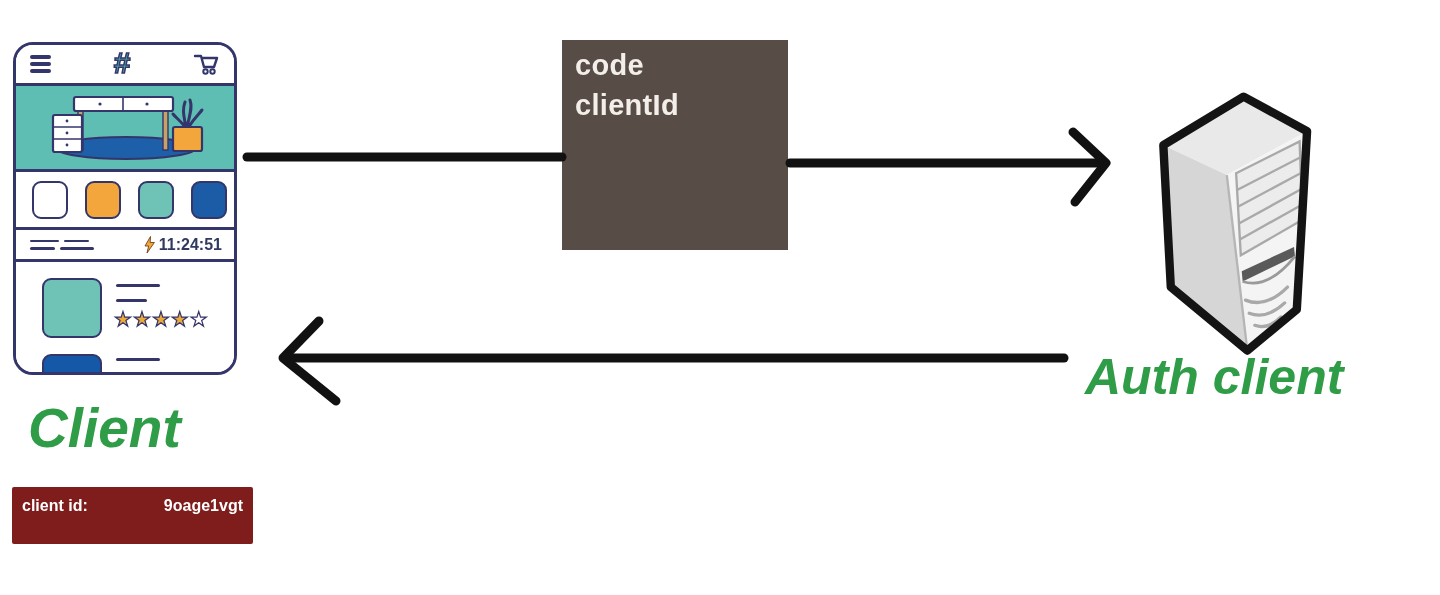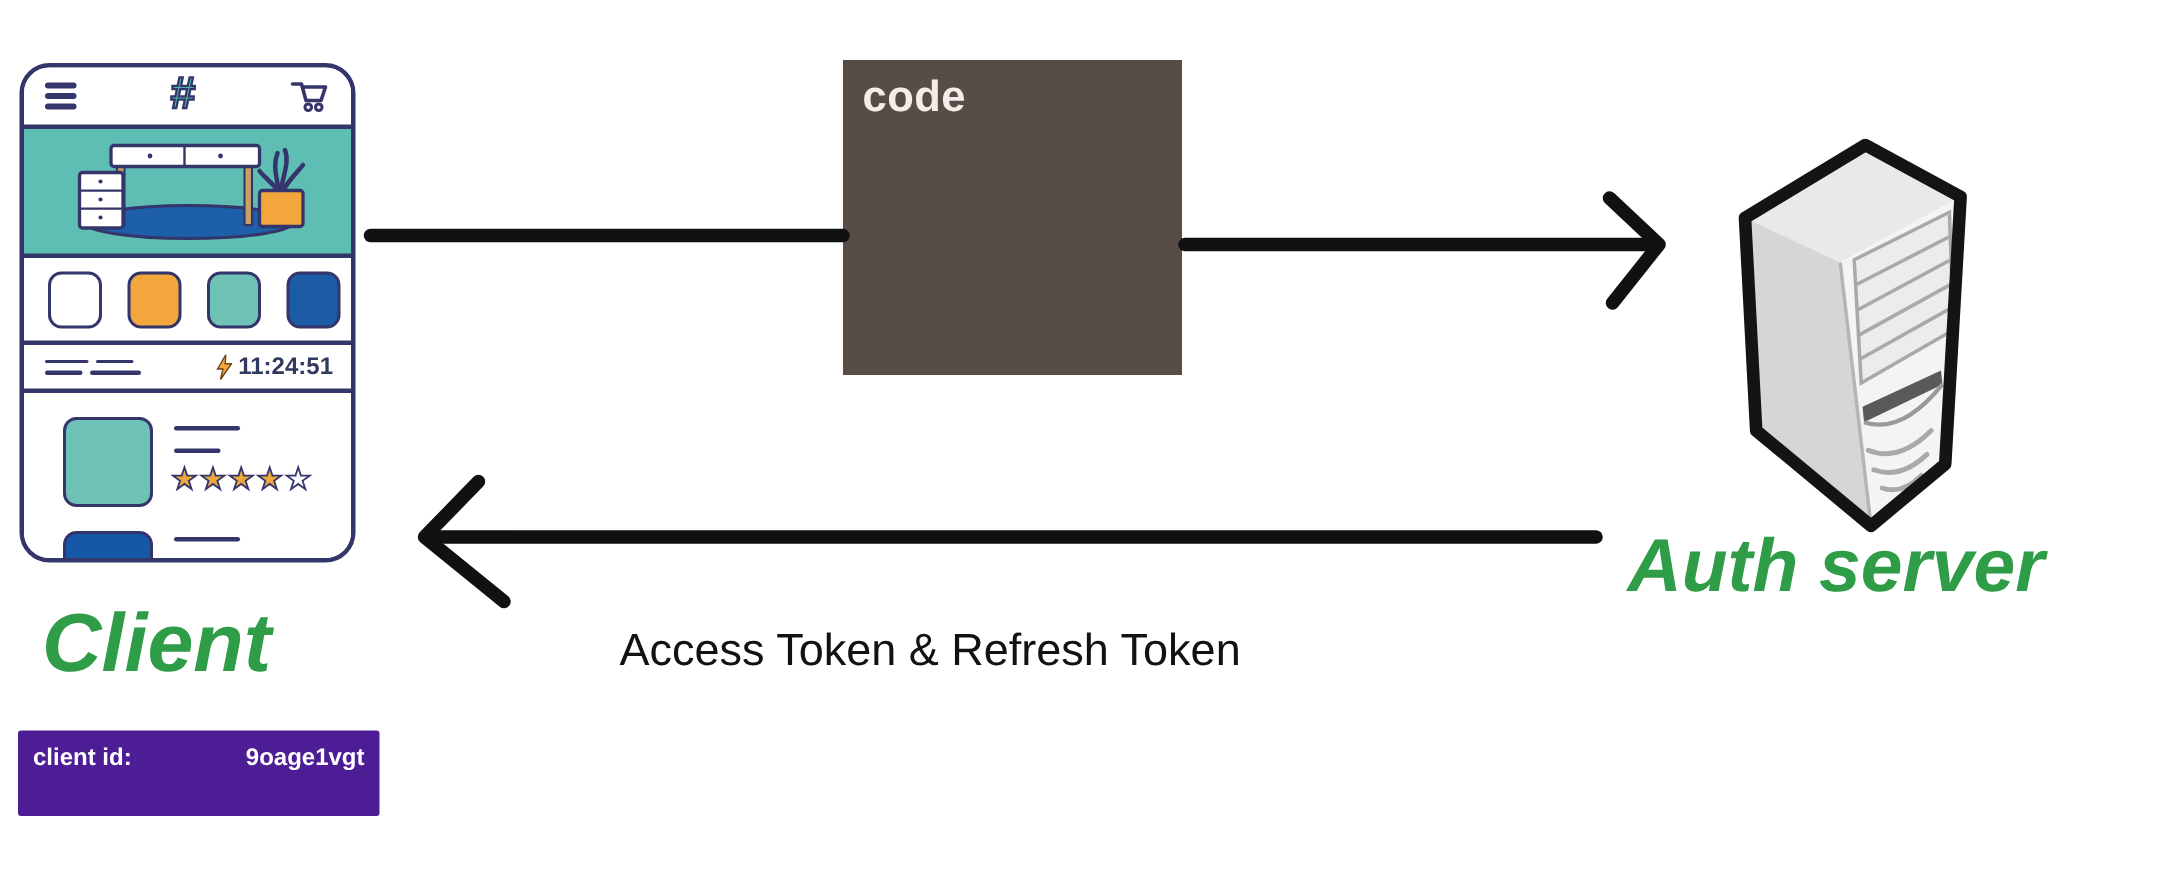--- a/index.html
+++ b/index.html
@@ -52,21 +52,21 @@
            background:#1558a7; border:2.5px solid #34356b; border-radius:9px; }
 
   
   .big-label { position:absolute; font-weight:bold; font-style:italic; color:#2f9c47; white-space:nowrap; }
   .client-label { left:28px; top:396px; font-size:55px; }
   .server-label { left:1085px; top:348px; font-size:50px; }
 
   
   .creds {
     position:absolute; left:12px; top:487px; width:241px; height:57px;
-    background:#4c1d95; color:#fff; font-weight:bold; font-size:16px;
+    background:#7f1d1d; color:#fff; font-weight:bold; font-size:16px;
     padding:8px 10px 0 10px; border-radius:2px;
   }
   .creds-row { display:flex; justify-content:space-between; align-items:center; height:21px; }
   .secret-box {
     border:2px solid rgba(255,255,255,0.95); border-radius:4px; padding:0 6px;
     font-size:12px; letter-spacing:2px; line-height:15px; height:17px; overflow:hidden;
   }
 
   
   .reqbox {
@@ -158,34 +158,34 @@
       <div class="p-img"></div>
       <div class="p-line" style="left:100px; top:22px; width:44px;"></div>
       <div class="p-line" style="left:100px; top:37px; width:31px;"></div>
       <div class="stars"><span class="star">★</span><span class="star">★</span><span class="star">★</span><span class="star">★</span><span class="star empty">★</span></div>
       <div class="p-btn"></div>
       <div class="p-line" style="left:100px; top:96px; width:44px;"></div>
     </div>
   </div>
 
   <div class="big-label client-label">Client</div>
-  <div class="big-label server-label">Auth server</div>
+  <div class="big-label server-label">Auth client</div>
 
   <div class="creds">
     <div class="creds-row">
       <span>client id:</span>
       <span>9oage1vgt</span>
     </div>
   </div>
 
   <div class="reqbox">
     <div>code</div>
+    <div>clientId</div>
   </div>
 
-  <div class="resp-label">Access Token &amp; Refresh Token</div>
 
   <svg class="server-art" viewBox="0 0 200 300">
 
     <polygon points="20,72 106,20 174,57 88,104" fill="#e9e9e9"></polygon>
     <polygon points="20,72 88,104 110,292 28,224" fill="#d6d6d6"></polygon>
     <polygon points="88,104 174,57 163,248 110,292" fill="#f4f4f4"></polygon>
     <line x1="88" y1="104" x2="110" y2="292" stroke="#b5b5b5" stroke-width="2.5"></line>
 
     <polygon points="98,102 166,68 169,152 103,190" fill="#ececec" stroke="#a9a9a9" stroke-width="2.5"></polygon>
     <line x1="99" y1="120" x2="167" y2="85" stroke="#a9a9a9" stroke-width="2.5"></line>

